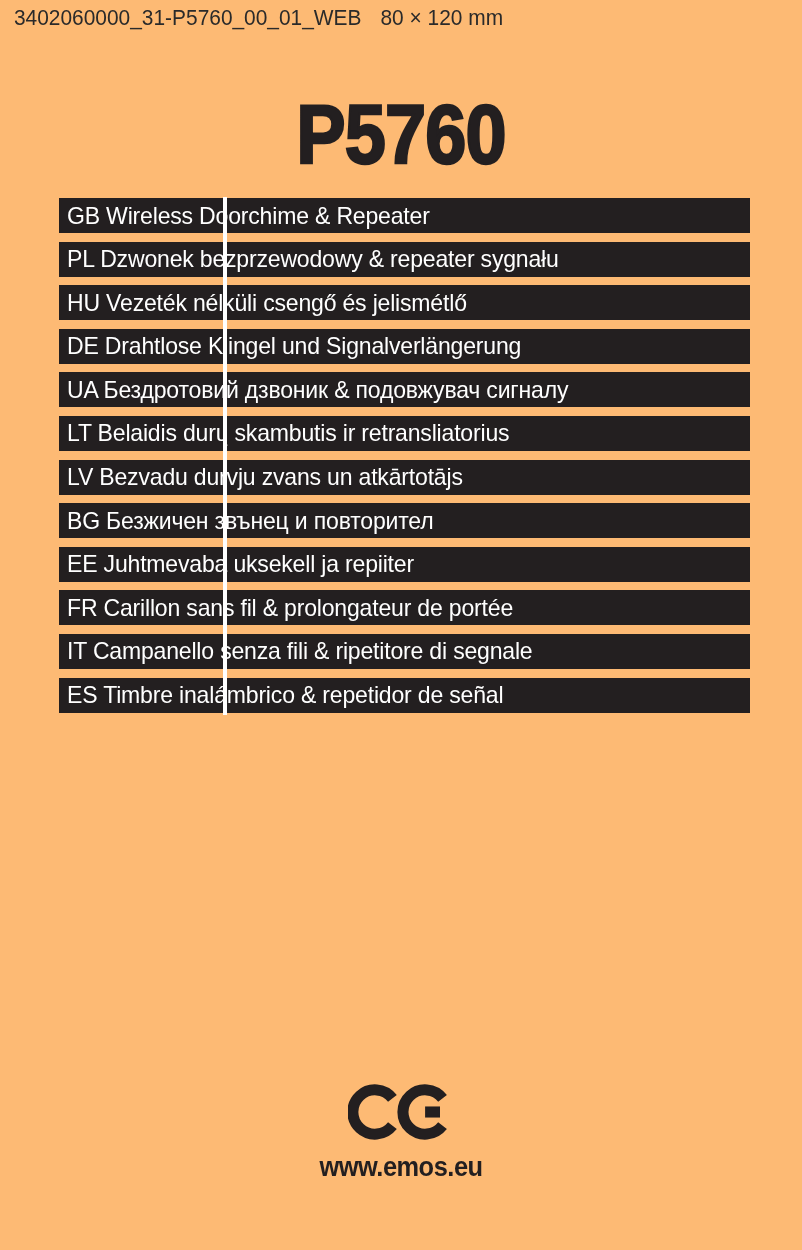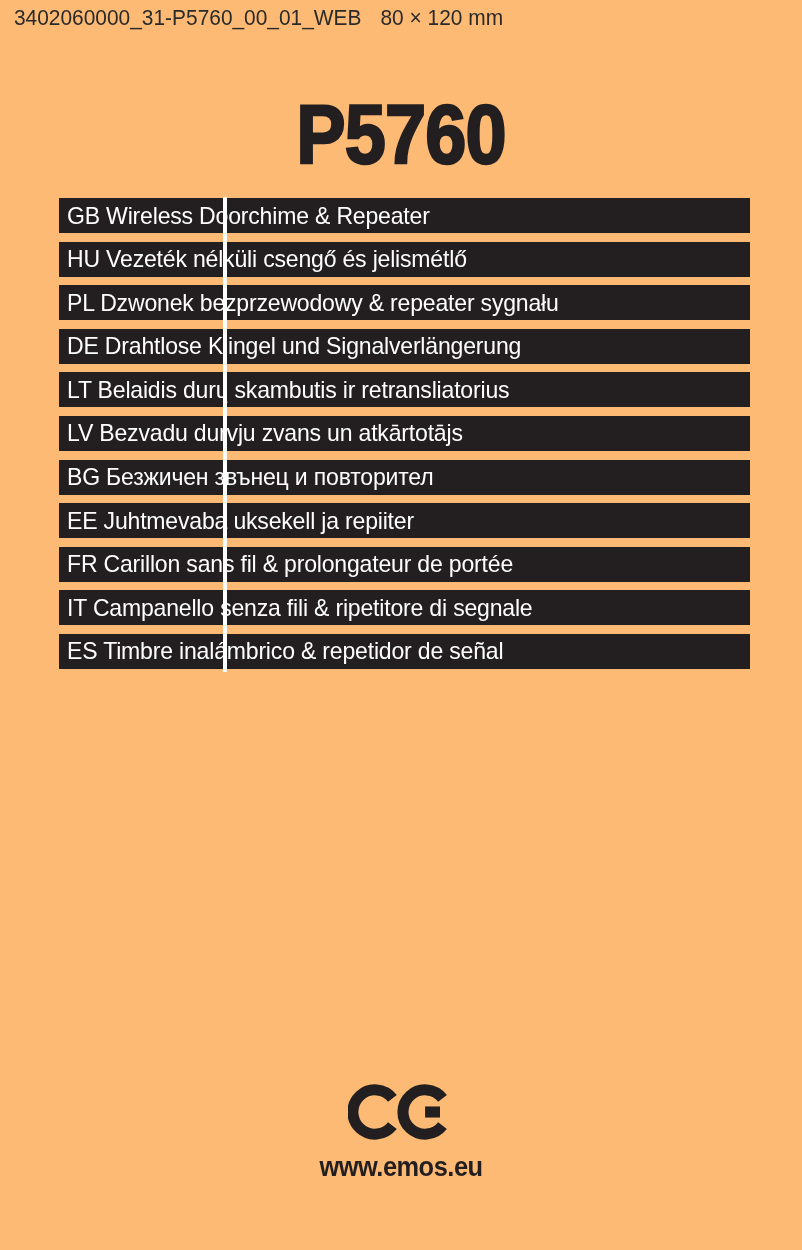--- a/index.html
+++ b/index.html
@@ -73,27 +73,30 @@
   </div>
 
   <div class="title">P5760</div>
 
   <div class="lang-list">
 
     <div class="lang-row">
         <span class="row-text"><span>GB</span> <span>Wireless Doorchime &amp; Repeater</span></span>
       </div>
       <div class="lang-row">
+        <span class="row-text"><span>PL</span> <span>Dzwonek bezprzewodowy &amp; repeater sygnału</span></span>
+      </div>
+      <div class="lang-row">
         <span class="row-text"><span>HU</span> <span>Vezeték nélküli csengő és jelismétlő</span></span>
       </div>
       <div class="lang-row">
-        <span class="row-text"><span>PL</span> <span>Dzwonek bezprzewodowy &amp; repeater sygnału</span></span>
+        <span class="row-text"><span>DE</span> <span>Drahtlose Klingel und Signalverlängerung</span></span>
       </div>
       <div class="lang-row">
-        <span class="row-text"><span>DE</span> <span>Drahtlose Klingel und Signalverlängerung</span></span>
+        <span class="row-text"><span>UA</span> <span>Бездротовий дзвоник &amp; подовжувач сигналу</span></span>
       </div>
       <div class="lang-row">
         <span class="row-text"><span>LT</span> <span>Belaidis durų skambutis ir retransliatorius</span></span>
       </div>
       <div class="lang-row">
         <span class="row-text"><span>LV</span> <span>Bezvadu durvju zvans un atkārtotājs</span></span>
       </div>
       <div class="lang-row">
         <span class="row-text"><span>BG</span> <span>Безжичен звънец и повторител</span></span>
       </div>

